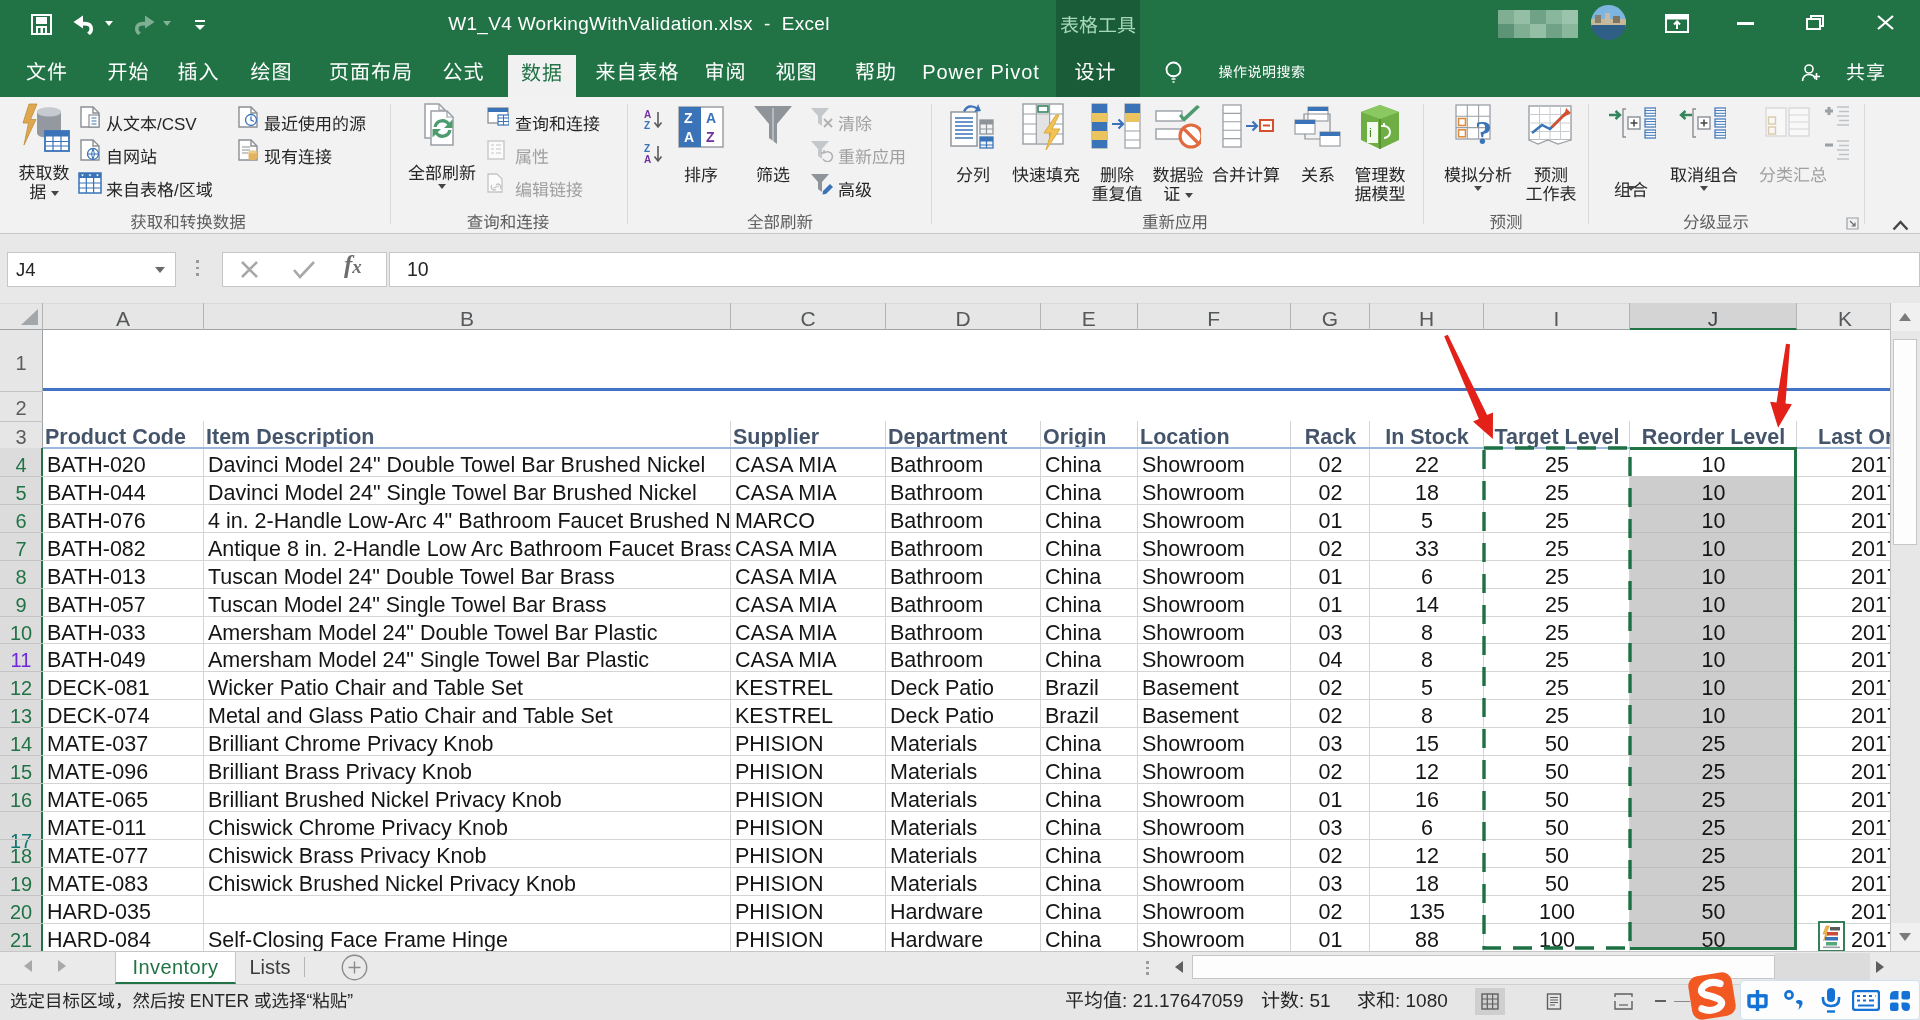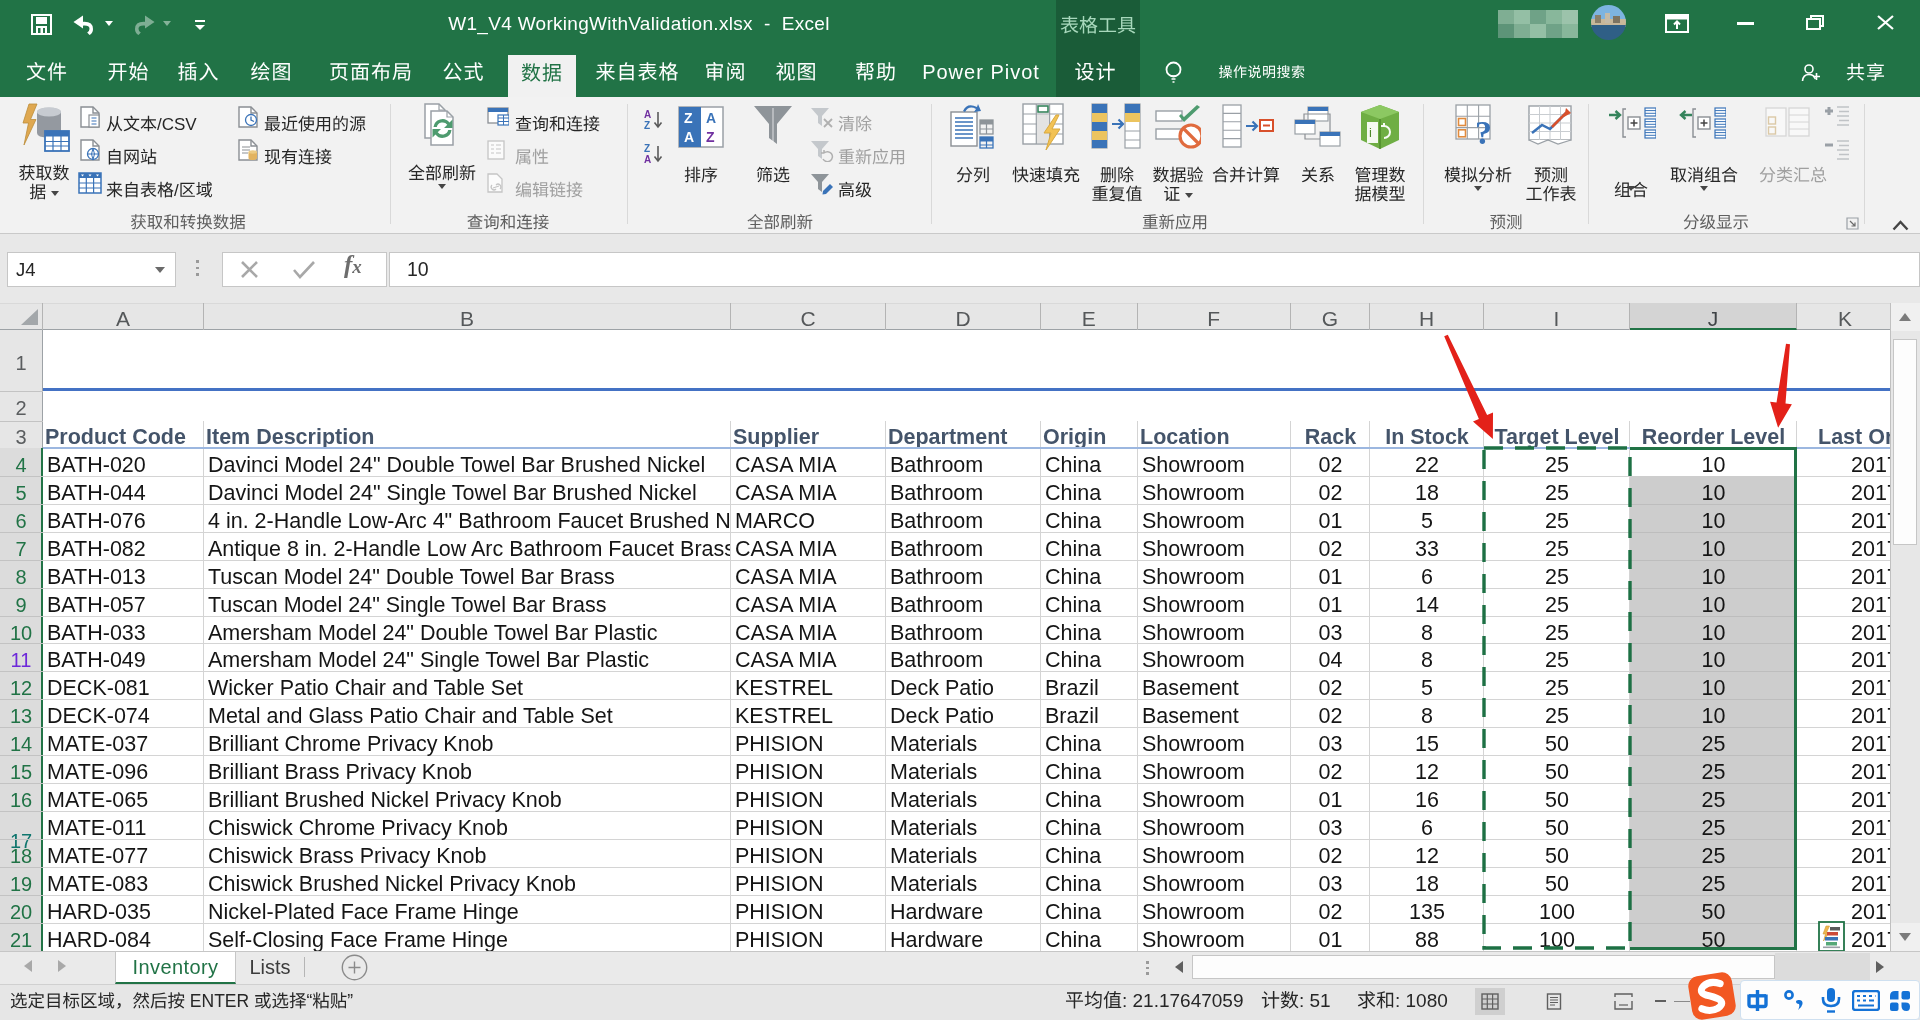--- a/index.html
+++ b/index.html
@@ -704,21 +704,20 @@
 <div class="cell clipb" style="left:735px;top:536.80px;width:150px;height:31px">PHISION</div>
 <div class="cell clipb" style="left:890px;top:536.80px;width:150px;height:31px">Materials</div>
 <div class="cell clipb" style="left:1045px;top:536.80px;width:92px;height:31px">China</div>
 <div class="cell clipb" style="left:1142px;top:536.80px;width:148px;height:31px">Showroom</div>
 <div class="cell num" style="left:1291px;top:536.80px;width:79px;height:27.92px">03</div>
 <div class="cell num" style="left:1370px;top:536.80px;width:114px;height:27.92px">18</div>
 <div class="cell num" style="left:1484px;top:536.80px;width:146px;height:27.92px">50</div>
 <div class="cell num" style="left:1630px;top:536.80px;width:167px;height:27.92px">25</div>
 <div class="cell" style="left:1851px;top:536.80px;width:80px;height:27.92px">2017/10/23</div>
 <div class="cell clipb" style="left:47px;top:564.72px;width:156px;height:31px">HARD-035</div>
-<div class="cell clipb" style="left:208px;top:564.72px;width:522px;height:31px">Nickel-Plated Face Frame Hinge</div>
 <div class="cell clipb" style="left:735px;top:564.72px;width:150px;height:31px">PHISION</div>
 <div class="cell clipb" style="left:890px;top:564.72px;width:150px;height:31px">Hardware</div>
 <div class="cell clipb" style="left:1045px;top:564.72px;width:92px;height:31px">China</div>
 <div class="cell clipb" style="left:1142px;top:564.72px;width:148px;height:31px">Showroom</div>
 <div class="cell num" style="left:1291px;top:564.72px;width:79px;height:27.92px">02</div>
 <div class="cell num" style="left:1370px;top:564.72px;width:114px;height:27.92px">135</div>
 <div class="cell num" style="left:1484px;top:564.72px;width:146px;height:27.92px">100</div>
 <div class="cell num" style="left:1630px;top:564.72px;width:167px;height:27.92px">50</div>
 <div class="cell" style="left:1851px;top:564.72px;width:80px;height:27.92px">2017/10/23</div>
 <div class="cell clipb" style="left:47px;top:592.64px;width:156px;height:31px">HARD-084</div>

